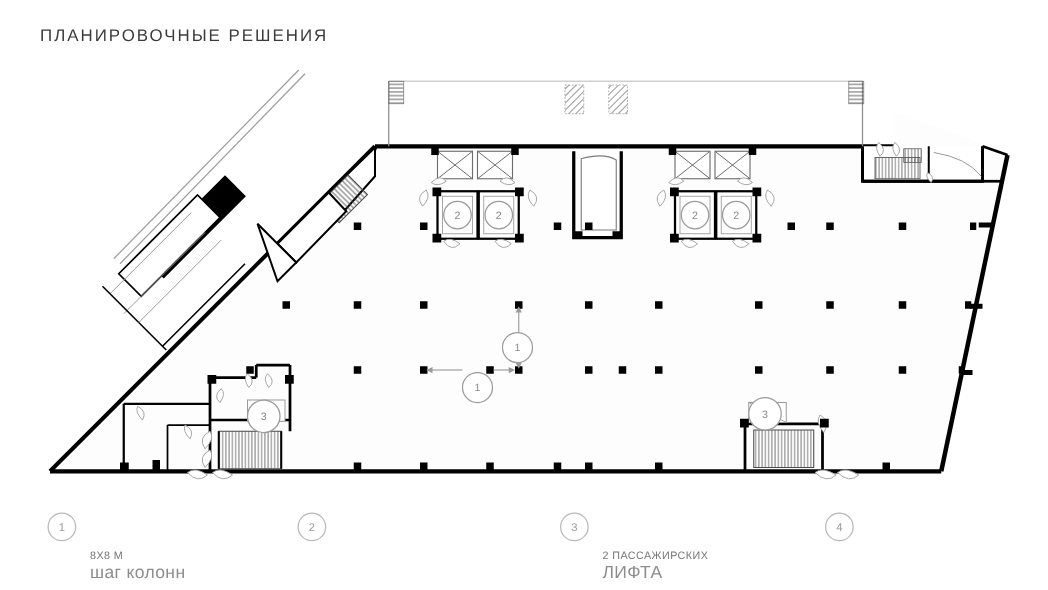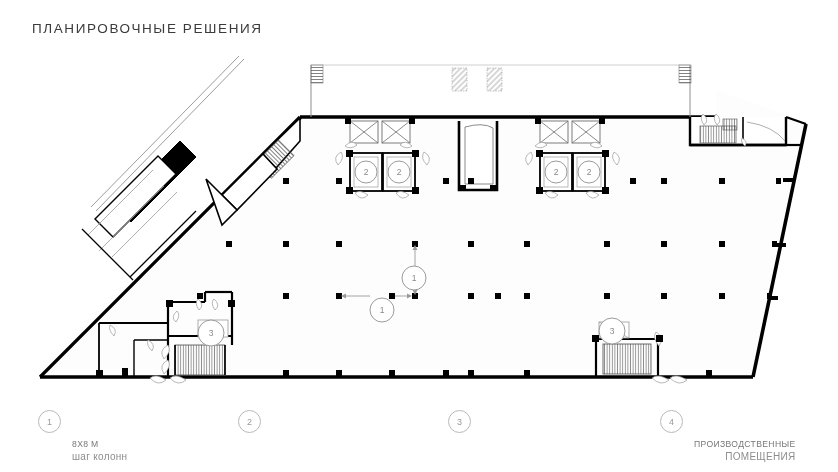--- a/index.html
+++ b/index.html
@@ -67,26 +67,25 @@
   }
   .legend-l1 {
     font-size: 8.6px;
     letter-spacing: 0.35px;
     color: #777777;
     white-space: nowrap;
     display: block;
     margin-top: 28px;
   }
   .legend-l2 {
-    font-size: 10px;
+    font-size: 14px;
     letter-spacing: 0.3px;
     color: #8d8d8d;
     white-space: nowrap;
     display: block;
-    text-align: right;
   }
   .plan-marker-text {
     font-size: 8.5px;
     fill: #8a8a8a;
     font-family: "Liberation Sans", sans-serif;
   }
 </style>
 </head>
 <body>
 
@@ -398,25 +397,25 @@
         <span class="legend-l2">шаг колонн</span>
       </div>
     </div>
 
     <div class="legend-item" style="left:238px; top:4px;">
       <div class="legend-marker">2</div>
     </div>
 
     <div class="legend-item" style="left:448px; top:4px;">
       <div class="legend-marker">3</div>
+      <div class="legend-text">
+        <span class="legend-l1">2 ПАССАЖИРСКИХ</span>
+        <span class="legend-l2">ЛИФТА</span>
+      </div>
     </div>
 
     <div class="legend-item" style="left:660px; top:4px;">
       <div class="legend-marker">4</div>
-      <div class="legend-text">
-        <span class="legend-l1">ПРОИЗВОДСТВЕННЫЕ</span>
-        <span class="legend-l2">ПОМЕЩЕНИЯ</span>
-      </div>
     </div>
 
   </div>
 
 </div>
 
 </body></html>

